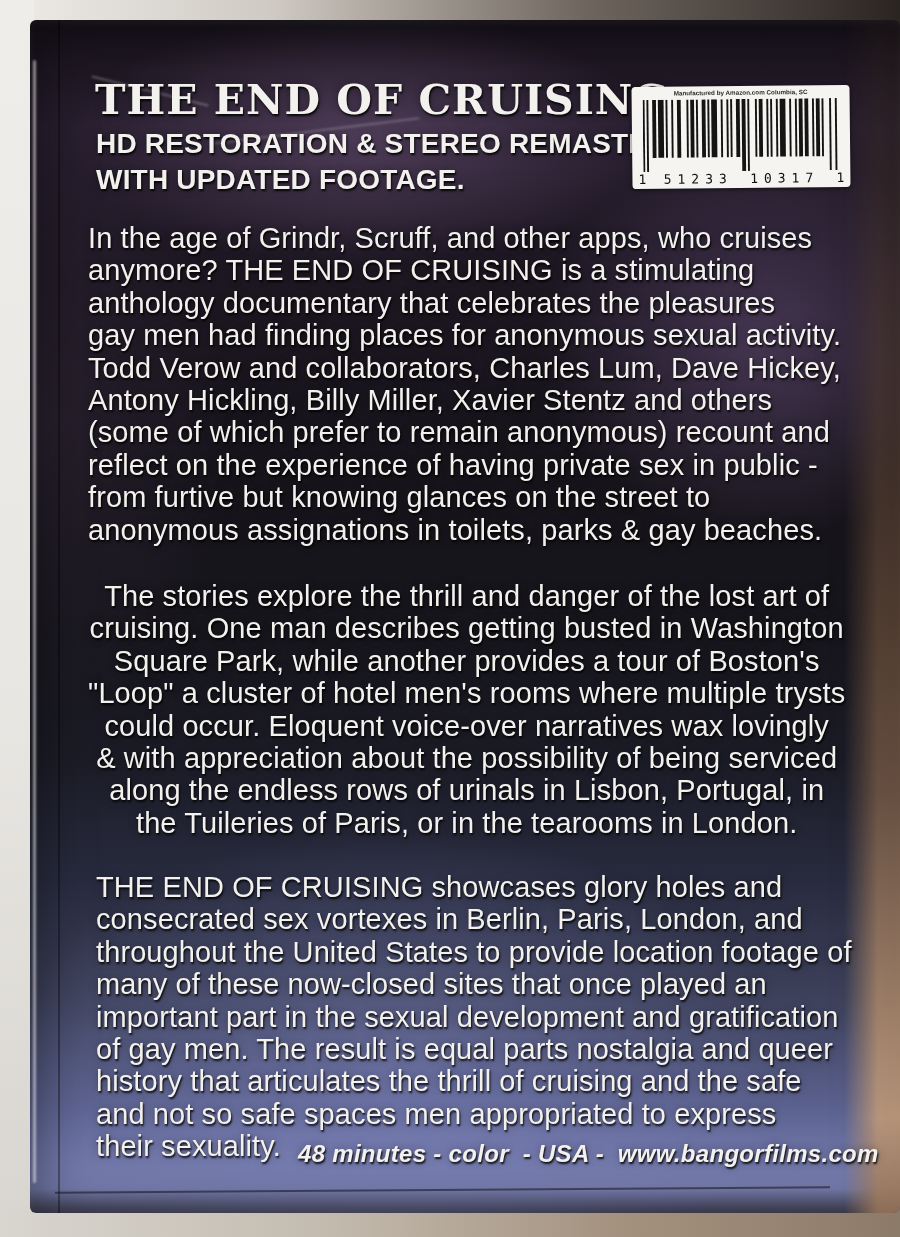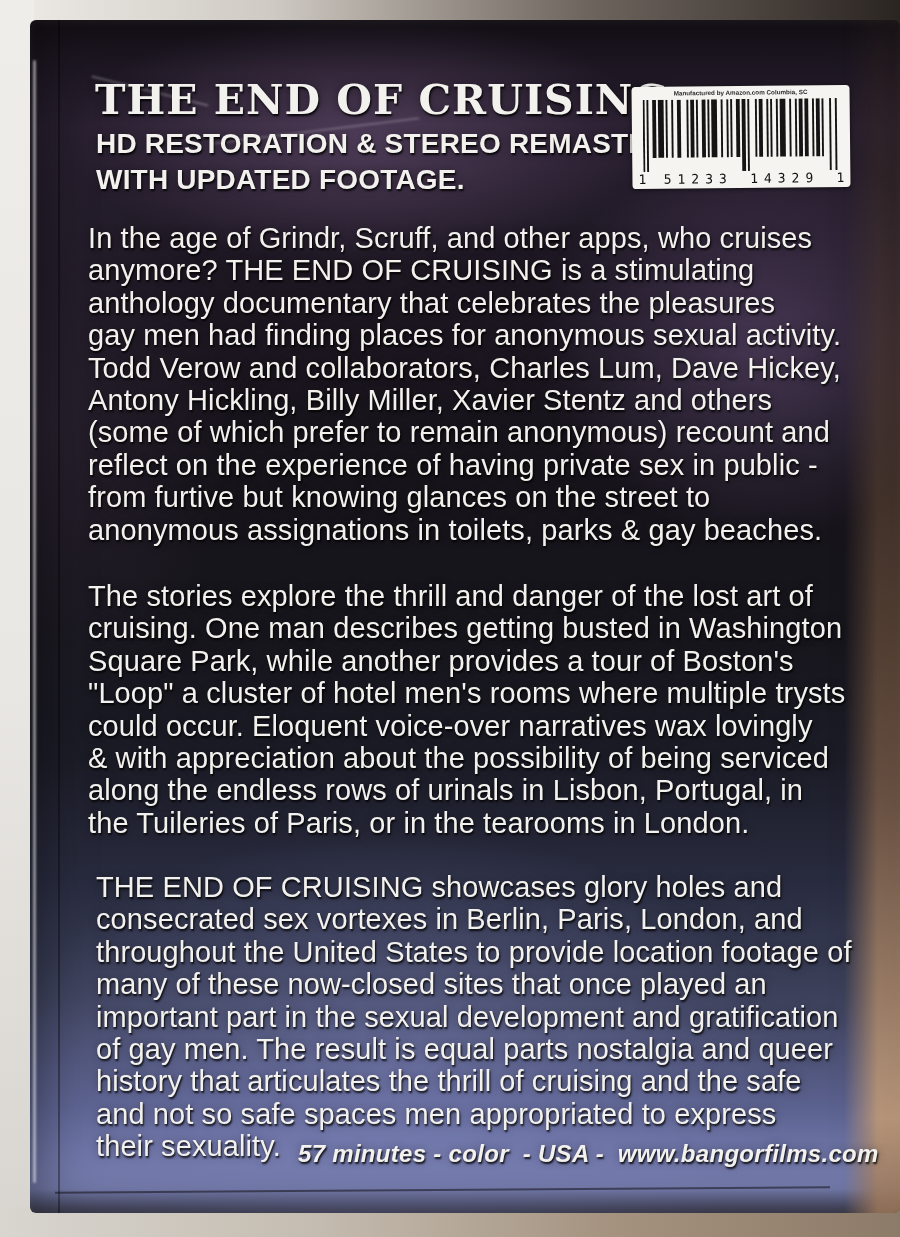--- a/index.html
+++ b/index.html
@@ -48,21 +48,21 @@
   .print{color:#f3f1ed;text-shadow:1px 2px 2px rgba(0,0,0,0.85),0 0 8px rgba(0,0,0,0.35);}
 
   .title{position:absolute;left:65px;top:56px;
     font-family:"DejaVu Serif","Liberation Serif",serif;font-weight:bold;
     font-size:41px;letter-spacing:1px;white-space:pre;}
   .subtitle{position:absolute;left:66px;top:106px;
     font-weight:bold;font-size:28px;line-height:36px;letter-spacing:0.2px;white-space:pre-line;}
 
   .para{position:absolute;left:58px;font-size:29px;line-height:32.4px;white-space:pre;letter-spacing:0.1px;}
   .para1{top:202px;}
-  .para2{top:560px;}
+  .para2{top:560px;text-align:center;}
   .para3{top:851px;margin-left:8px;}
 
   .footer{position:absolute;left:268px;top:1120px;font-size:24px;font-weight:bold;font-style:italic;
     letter-spacing:0.3px;white-space:pre;}
 
   
   .sticker{position:absolute;left:602px;top:66px;width:218px;height:102px;background:#f6f4f0;
     border-radius:4px;transform:rotate(-0.6deg);box-shadow:0 1px 4px rgba(0,0,0,0.6);
     overflow:hidden;color:#181818;}
   .sticker-maker{position:absolute;left:0;right:0;top:3px;text-align:center;
@@ -130,21 +130,21 @@
           <rect x="85" y="0" width="2" height="58" fill="#141414"></rect>
           <rect x="89" y="0" width="1" height="58" fill="#141414"></rect>
           <rect x="91" y="0" width="2" height="58" fill="#141414"></rect>
           <rect x="94" y="0" width="1" height="58" fill="#141414"></rect>
           <rect x="98" y="0" width="1" height="72" fill="#141414"></rect>
           <rect x="101" y="0" width="1" height="72" fill="#141414"></rect>
         </svg>
       <div class="digits">
         <span>1</span>
         <span class="grp">51233</span>
-        <span class="grp">14329</span>
+        <span class="grp">10317</span>
         <span>1</span>
       </div>
     </div>
 
     <div class="para para1 print">In the age of Grindr, Scruff, and other apps, who cruises
 anymore? THE END OF CRUISING is a stimulating
 anthology documentary that celebrates the pleasures
 gay men had finding places for anonymous sexual activity.
 Todd Verow and collaborators, Charles Lum, Dave Hickey,
 Antony Hickling, Billy Miller, Xavier Stentz and others
@@ -163,16 +163,16 @@
     <div class="para para3 print">THE END OF CRUISING showcases glory holes and
 consecrated sex vortexes in Berlin, Paris, London, and
 throughout the United States to provide location footage of
 many of these now-closed sites that once played an
 important part in the sexual development and gratification
 of gay men. The result is equal parts nostalgia and queer
 history that articulates the thrill of cruising and the safe
 and not so safe spaces men appropriated to express
 their sexuality.</div>
 
-    <div class="footer print">57 minutes - color  - USA -  www.bangorfilms.com</div>
+    <div class="footer print">48 minutes - color  - USA -  www.bangorfilms.com</div>
 
   </div>
 </div>
 
 </body></html>

